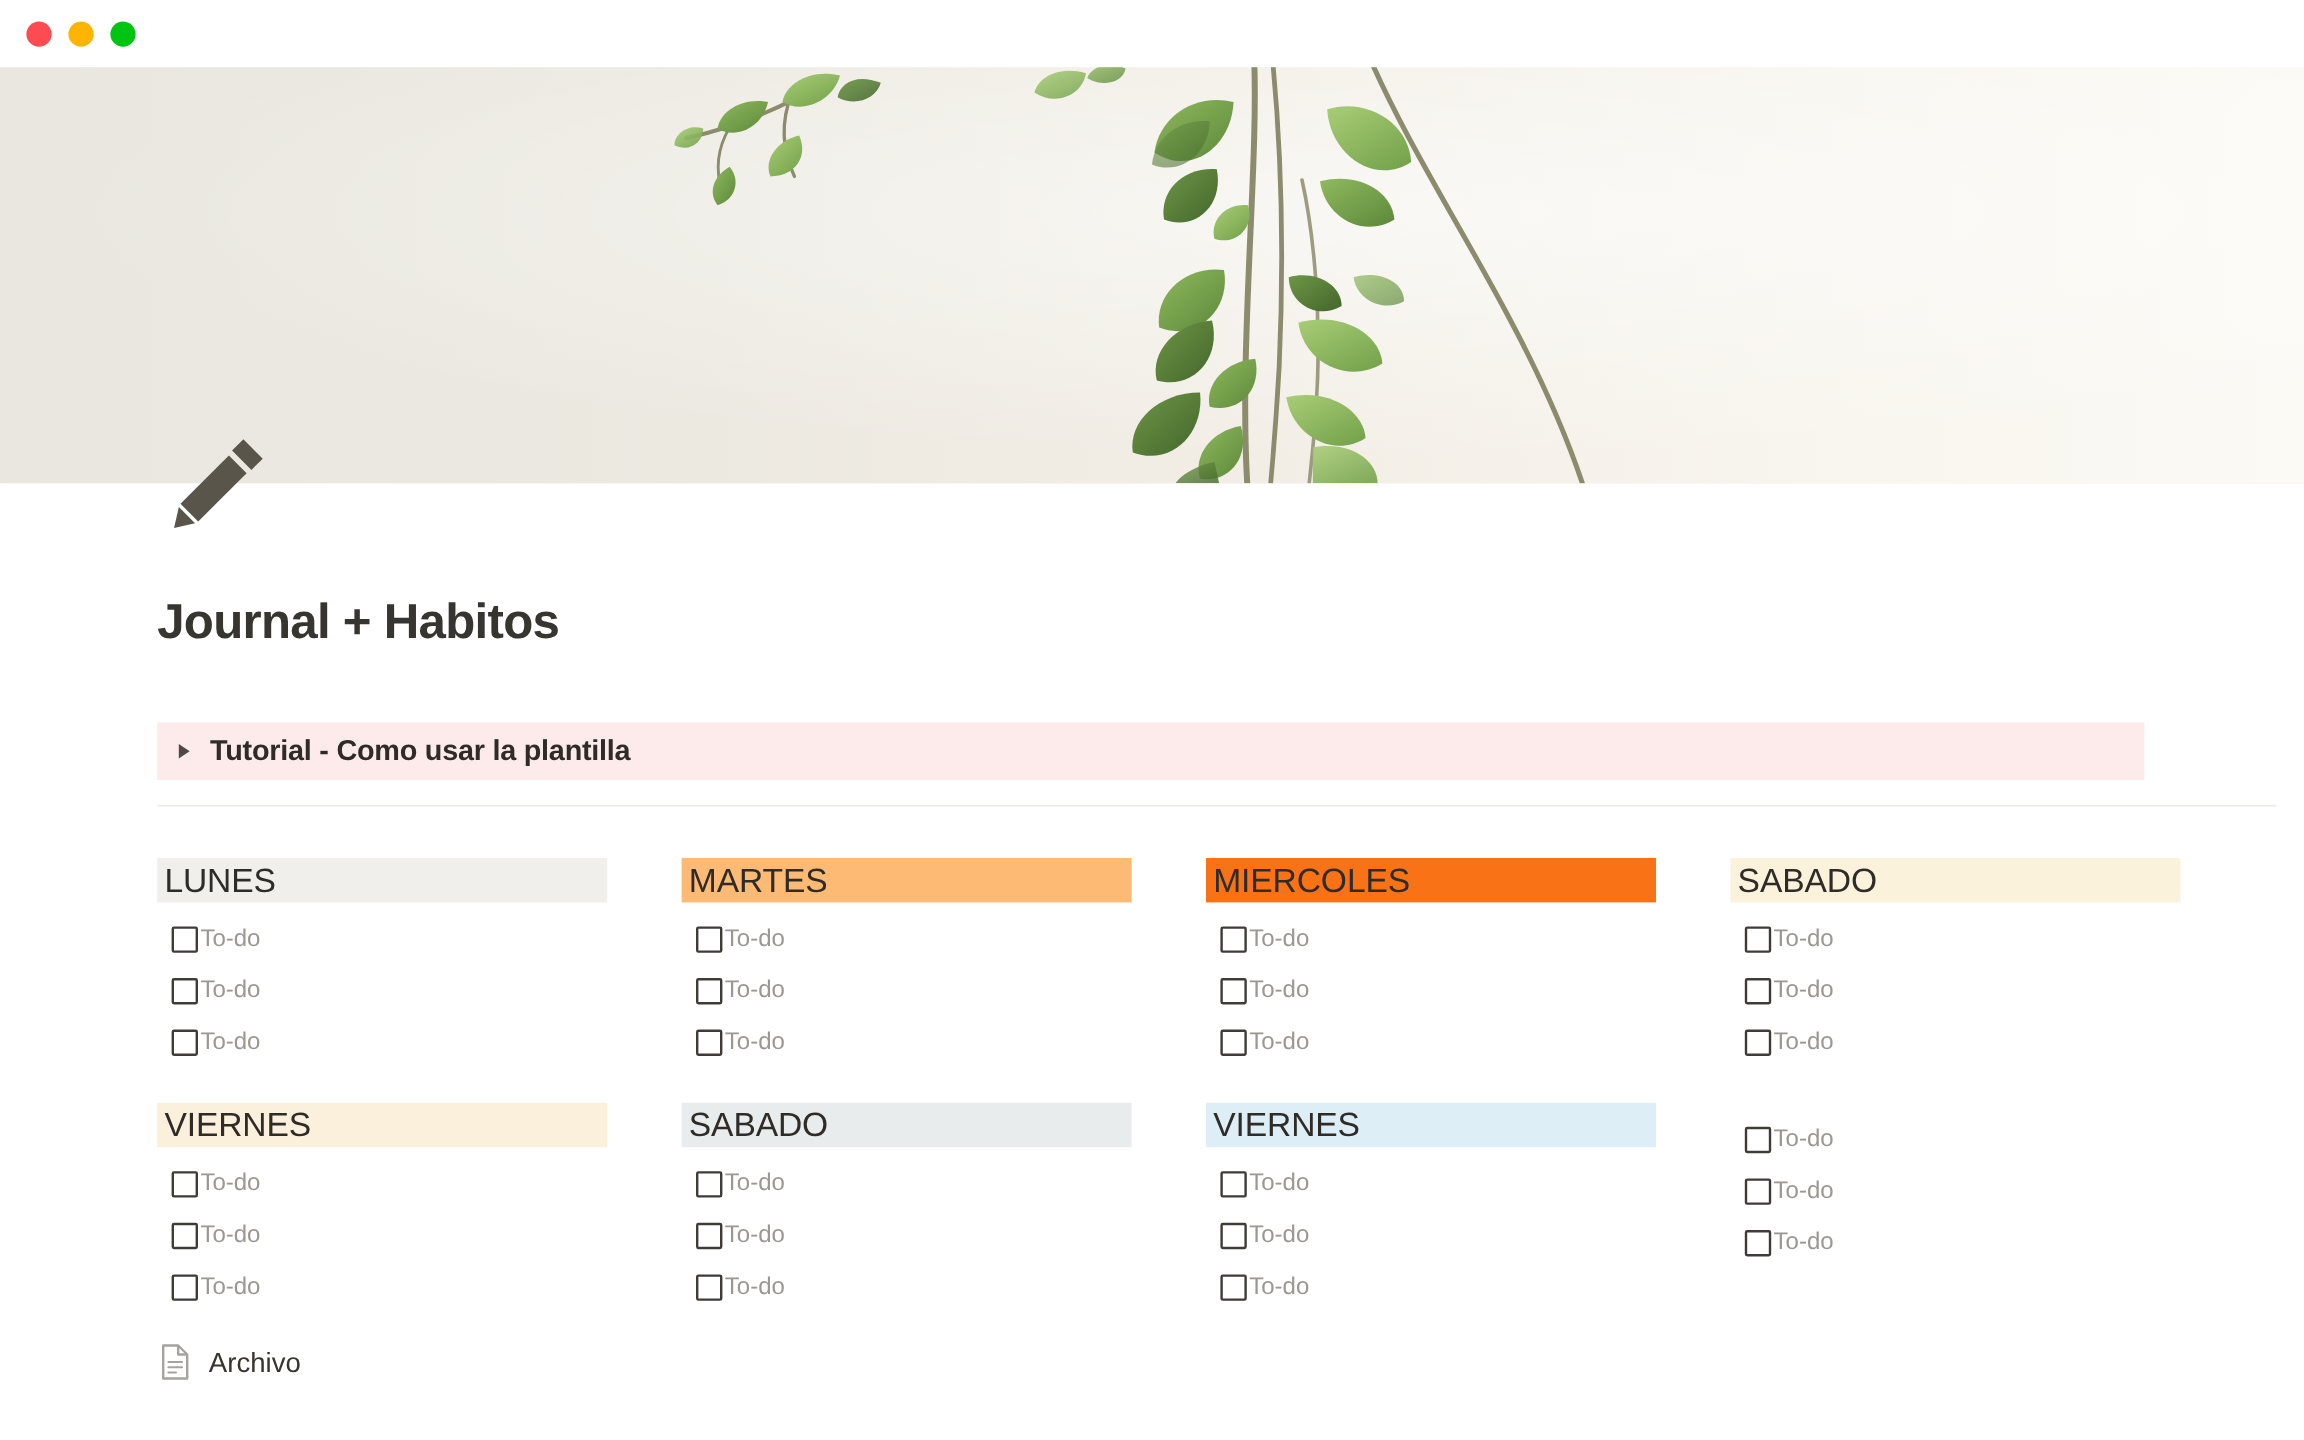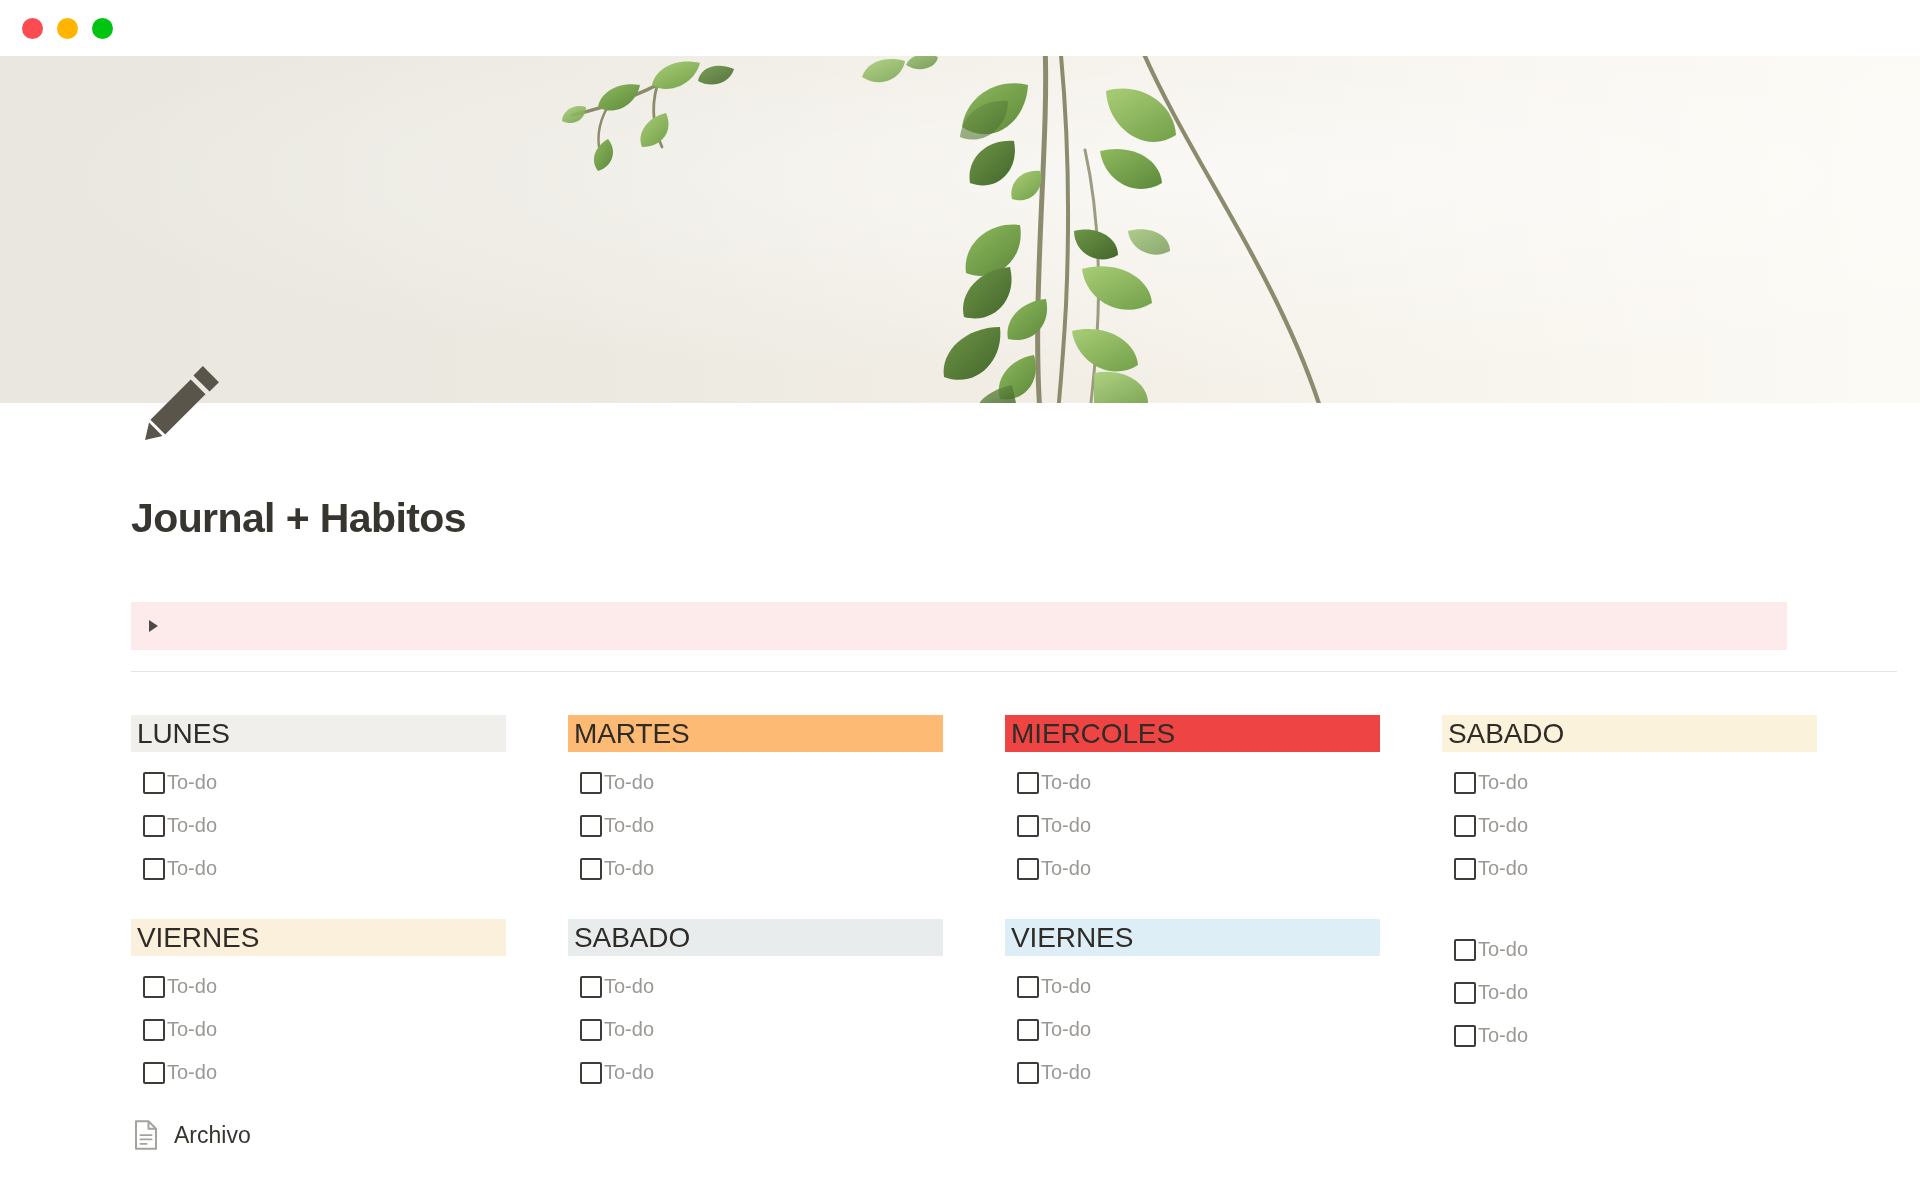--- a/index.html
+++ b/index.html
@@ -256,20 +256,21 @@
     </g>
   </svg>
 </div>
 
 <div class="content">
 
   <h1 class="page-title">Journal + Habitos</h1>
 
   <div class="toggle-block">
     <span class="toggle-arrow"></span>
+    <span class="toggle-label">Tutorial - Como usar la plantilla</span>
   </div>
 
   <div class="divider"></div>
 
 
   <div class="day-grid">
 
     <div class="day-col">
       <div class="day-header" style="background:#f0efeb">LUNES</div>
       <div class="todo-list">
@@ -300,21 +301,21 @@
           <span class="todo-text">To-do</span>
         </div>
         <div class="todo-row">
           <span class="todo-checkbox"></span>
           <span class="todo-text">To-do</span>
         </div>
       </div>
     </div>
 
     <div class="day-col">
-      <div class="day-header" style="background:#ef4444">MIERCOLES</div>
+      <div class="day-header" style="background:#f97316">MIERCOLES</div>
       <div class="todo-list">
         <div class="todo-row">
           <span class="todo-checkbox"></span>
           <span class="todo-text">To-do</span>
         </div>
         <div class="todo-row">
           <span class="todo-checkbox"></span>
           <span class="todo-text">To-do</span>
         </div>
         <div class="todo-row">

